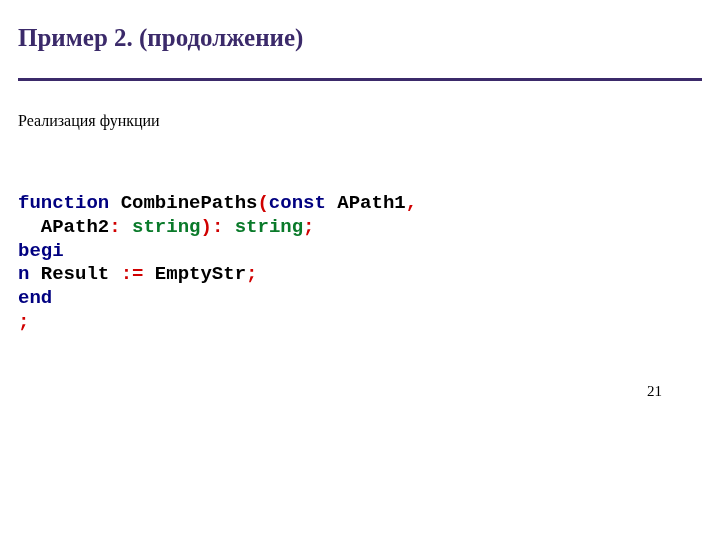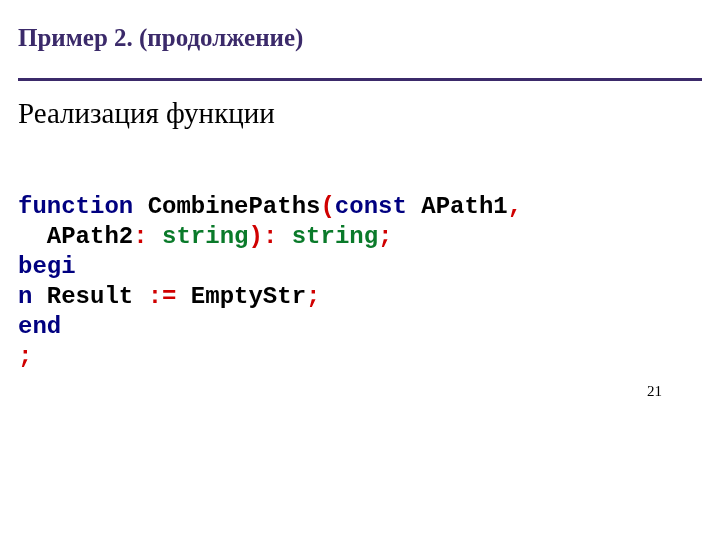--- a/index.html
+++ b/index.html
@@ -30,30 +30,30 @@
     position: absolute;
     left: 18px;
     top: 78px;
     width: 684px;
     height: 0;
     border-top: 3px solid #3b2a6a;
   }
   .subtitle {
     position: absolute;
     left: 18px;
-    top: 97px;
-    font-size: 29px;
+    top: 112px;
+    font-size: 16px;
     color: #000;
   }
   .code {
     position: absolute;
     left: 18px;
     top: 192px;
     font-family: "Courier New", Courier, monospace;
-    font-size: 24px;
+    font-size: 19px;
     line-height: 1.25;
     font-weight: bold;
     white-space: pre;
   }
   .kw   { color: #000080; }  
   .plain{ color: #000000; }
   .type { color: #0a7a2a; }  
   .sym  { color: #d00000; }  
   .pagenum {
     position: absolute;

